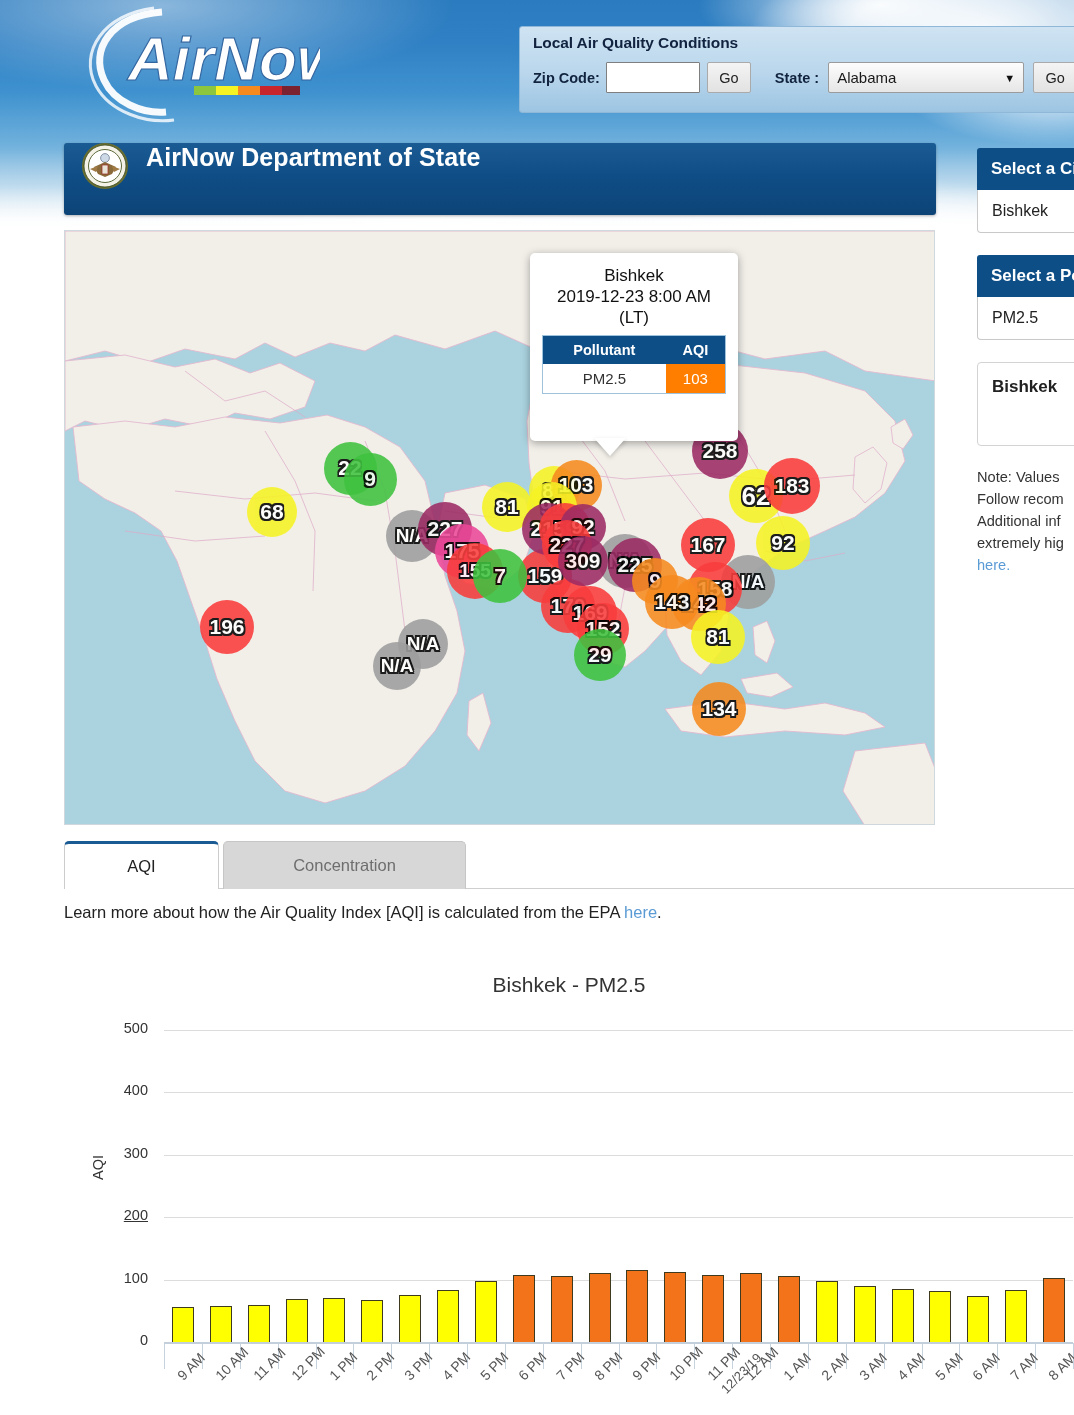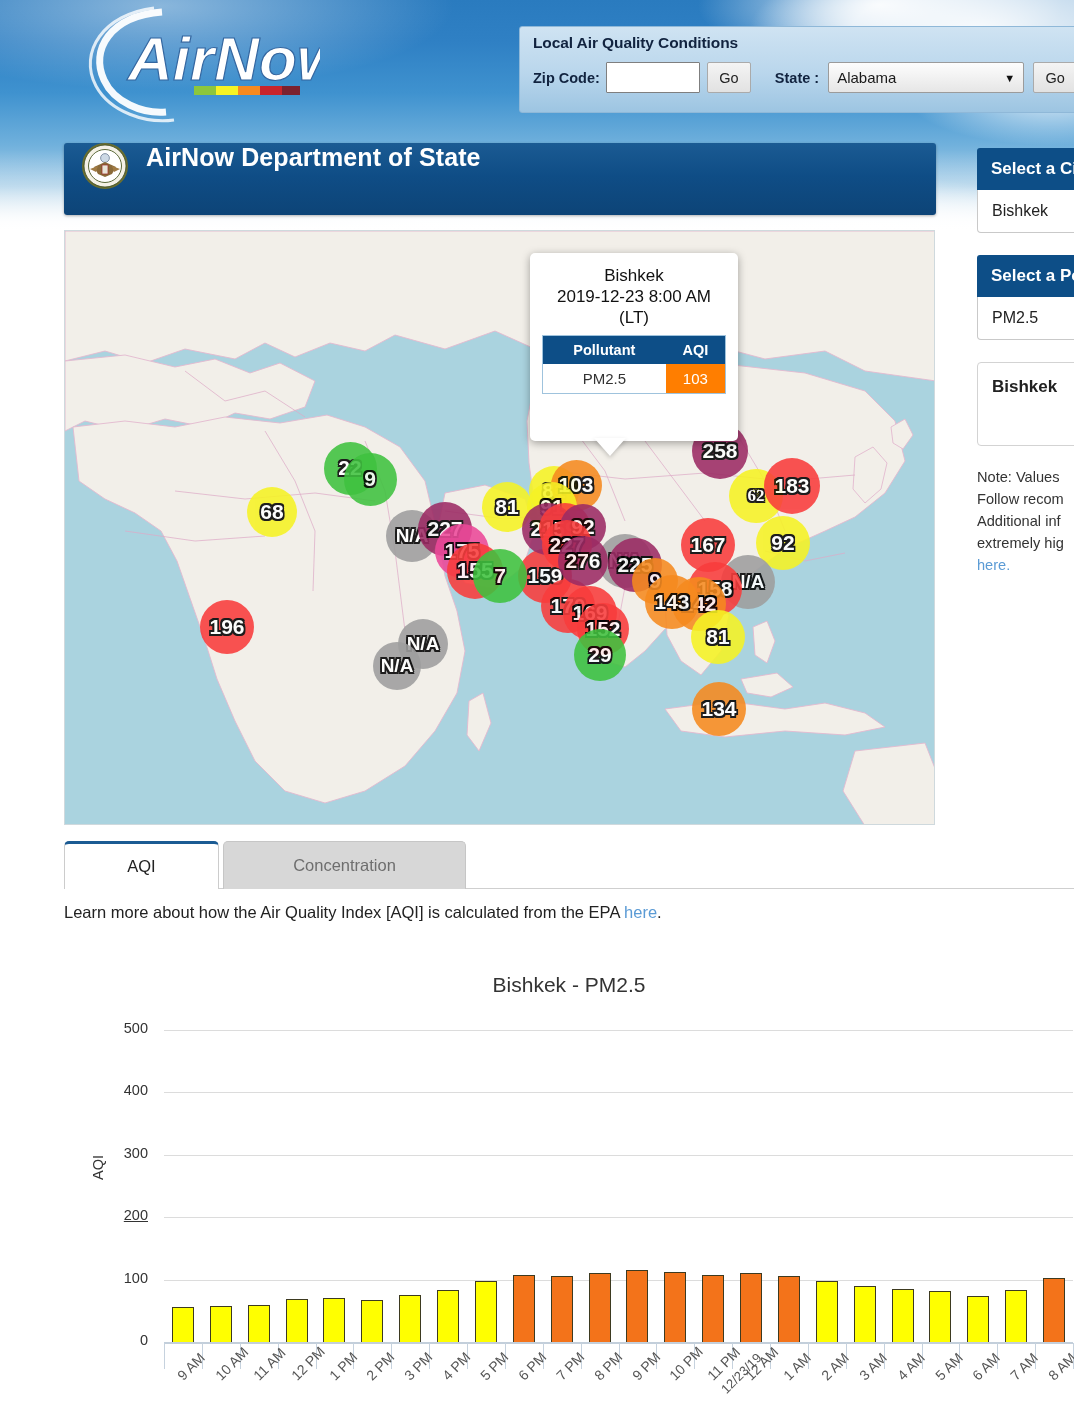--- a/index.html
+++ b/index.html
@@ -285,44 +285,44 @@
     </g>
   </svg>
 
   <div id="markers">
       <div class="marker" style="left: 258.5px; top: 210.5px; width: 53px; height: 53px; background: rgb(63, 194, 63); opacity: 0.88; font-size: 21px; z-index: 10;">22</div>
       <div class="marker" style="left: 278.5px; top: 221.5px; width: 53px; height: 53px; background: rgb(63, 194, 63); opacity: 0.88; font-size: 21px; z-index: 11;">9</div>
       <div class="marker" style="left: 182px; top: 256px; width: 50px; height: 50px; background: rgb(246, 243, 36); opacity: 0.88; font-size: 21px; z-index: 12;">68</div>
       <div class="marker" style="left: 321px; top: 279px; width: 52px; height: 52px; background: rgb(158, 158, 158); opacity: 0.88; font-size: 19px; z-index: 13;">N/A</div>
       <div class="marker" style="left: 353px; top: 271px; width: 54px; height: 54px; background: rgb(156, 43, 100); opacity: 0.88; font-size: 21px; z-index: 14;">227</div>
       <div class="marker" style="left: 370px; top: 293px; width: 54px; height: 54px; background: #ec4899; opacity: 0.88; font-size: 21px; z-index: 15;">175</div>
-      <div class="marker" style="left: 382px; top: 312px; width: 56px; height: 56px; background: rgb(249, 60, 60); opacity: 0.88; font-size: 22px; z-index: 16;">155</div>
+      <div class="marker" style="left: 382px; top: 312px; width: 56px; height: 56px; background: rgb(249, 60, 60); opacity: 0.88; font-size: 19px; z-index: 16;">155</div>
       <div class="marker" style="left: 408px; top: 318px; width: 54px; height: 54px; background: rgb(63, 194, 63); opacity: 0.88; font-size: 21px; z-index: 17;">7</div>
       <div class="marker" style="left: 135px; top: 369px; width: 54px; height: 54px; background: rgb(249, 60, 60); opacity: 0.88; font-size: 21px; z-index: 18;">196</div>
       <div class="marker" style="left: 333px; top: 388px; width: 50px; height: 50px; background: rgb(158, 158, 158); opacity: 0.88; font-size: 19px; z-index: 19;">N/A</div>
       <div class="marker" style="left: 308px; top: 411px; width: 48px; height: 48px; background: rgb(158, 158, 158); opacity: 0.88; font-size: 19px; z-index: 20;">N/A</div>
       <div class="marker" style="left: 417px; top: 251px; width: 50px; height: 50px; background: rgb(246, 243, 36); opacity: 0.88; font-size: 21px; z-index: 21;">81</div>
       <div class="marker" style="left: 464px; top: 235px; width: 50px; height: 50px; background: rgb(246, 243, 36); opacity: 0.88; font-size: 21px; z-index: 22;">81</div>
       <div class="marker" style="left: 485.5px; top: 228.5px; width: 51px; height: 51px; background: rgb(246, 138, 31); opacity: 0.88; font-size: 21px; z-index: 23;">103</div>
       <div class="marker" style="left: 462px; top: 251px; width: 50px; height: 50px; background: rgb(246, 243, 36); opacity: 0.88; font-size: 21px; z-index: 24;">91</div>
       <div class="marker" style="left: 457px; top: 272px; width: 52px; height: 52px; background: rgb(156, 43, 100); opacity: 0.88; font-size: 21px; z-index: 25; text-align: center;">215</div>
       <div class="marker" style="left: 474px; top: 272px; width: 52px; height: 52px; background: rgb(249, 60, 60); opacity: 0.88; font-size: 21px; z-index: 26;">59</div>
       <div class="marker" style="left: 495px; top: 273px; width: 46px; height: 46px; background: rgb(156, 43, 100); opacity: 0.88; font-size: 21px; z-index: 27;">92</div>
       <div class="marker" style="left: 477px; top: 289px; width: 50px; height: 50px; background: rgb(249, 60, 60); opacity: 0.88; font-size: 21px; z-index: 28;">227</div>
-      <div class="marker" style="left: 493px; top: 305px; width: 50px; height: 50px; background: rgb(156, 43, 100); opacity: 0.88; font-size: 21px; z-index: 29;">276</div>
+      <div class="marker" style="left: 493px; top: 305px; width: 50px; height: 50px; background: rgb(156, 43, 100); opacity: 0.88; font-size: 21px; z-index: 29;">309</div>
       <div class="marker" style="left: 453px; top: 318px; width: 54px; height: 54px; background: rgb(249, 60, 60); opacity: 0.88; font-size: 21px; z-index: 10;">159</div>
       <div class="marker" style="left: 476px; top: 348px; width: 54px; height: 54px; background: rgb(249, 60, 60); opacity: 0.88; font-size: 21px; z-index: 11;">170</div>
       <div class="marker" style="left: 498px; top: 355px; width: 54px; height: 54px; background: rgb(249, 60, 60); opacity: 0.88; font-size: 21px; z-index: 12;">169</div>
       <div class="marker" style="left: 512px; top: 372px; width: 52px; height: 52px; background: rgb(249, 60, 60); opacity: 0.88; font-size: 21px; z-index: 13;">152</div>
       <div class="marker" style="left: 509px; top: 398px; width: 52px; height: 52px; background: rgb(63, 194, 63); opacity: 0.88; font-size: 21px; z-index: 14;">29</div>
       <div class="marker" style="left: 533px; top: 303px; width: 54px; height: 54px; background: rgb(158, 158, 158); opacity: 0.88; font-size: 19px; z-index: 15;">N/A</div>
       <div class="marker" style="left: 543px; top: 307px; width: 54px; height: 54px; background: rgb(156, 43, 100); opacity: 0.88; font-size: 21px; z-index: 16;">225</div>
       <div class="marker" style="left: 567px; top: 327px; width: 46px; height: 46px; background: rgb(246, 138, 31); opacity: 0.88; font-size: 21px; z-index: 17;">9</div>
       <div class="marker" style="left: 627px; top: 192px; width: 56px; height: 56px; background: rgb(156, 43, 100); opacity: 0.88; font-size: 21px; z-index: 18;">258</div>
-      <div class="marker" style="left: 664px; top: 238px; width: 54px; height: 54px; background: rgb(246, 243, 36); opacity: 0.88; font-size: 17px; z-index: 19; font-family: Liberation Serif, serif;">62</div>
+      <div class="marker" style="left: 664px; top: 238px; width: 54px; height: 54px; background: rgb(246, 243, 36); opacity: 0.88; font-size: 26px; z-index: 19;">62</div>
       <div class="marker" style="left: 699px; top: 227px; width: 56px; height: 56px; background: rgb(249, 60, 60); opacity: 0.88; font-size: 21px; z-index: 20;">183</div>
       <div class="marker" style="left: 691px; top: 285px; width: 54px; height: 54px; background: rgb(246, 243, 36); opacity: 0.88; font-size: 21px; z-index: 21;">92</div>
       <div class="marker" style="left: 616px; top: 287px; width: 54px; height: 54px; background: rgb(249, 60, 60); opacity: 0.88; font-size: 21px; z-index: 22;">167</div>
       <div class="marker" style="left: 656px; top: 324px; width: 54px; height: 54px; background: rgb(158, 158, 158); opacity: 0.88; font-size: 19px; z-index: 23;">N/A</div>
       <div class="marker" style="left: 623px; top: 331px; width: 54px; height: 54px; background: rgb(249, 60, 60); opacity: 0.88; font-size: 21px; z-index: 24;">158</div>
       <div class="marker" style="left: 607px; top: 346px; width: 54px; height: 54px; background: rgb(246, 138, 31); opacity: 0.88; font-size: 21px; z-index: 25;">142</div>
       <div class="marker" style="left: 580px; top: 344px; width: 54px; height: 54px; background: rgb(246, 138, 31); opacity: 0.88; font-size: 21px; z-index: 26;">143</div>
       <div class="marker" style="left: 626px; top: 379px; width: 54px; height: 54px; background: rgb(246, 243, 36); opacity: 0.88; font-size: 21px; z-index: 27;">81</div>
       <div class="marker" style="left: 627px; top: 451px; width: 54px; height: 54px; background: rgb(246, 138, 31); opacity: 0.88; font-size: 21px; z-index: 28;">134</div>
     </div>

